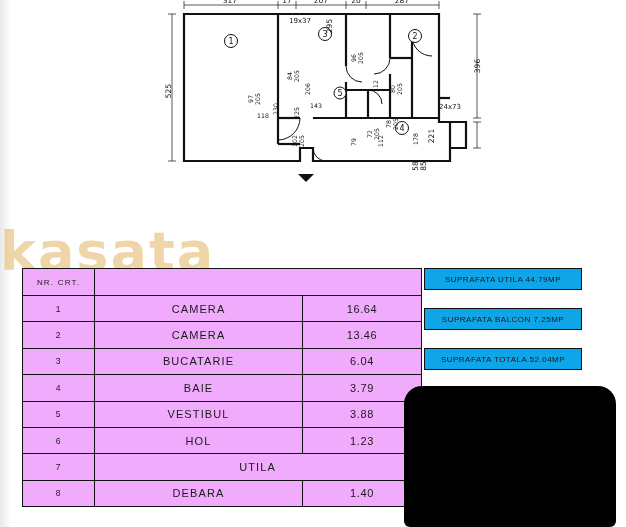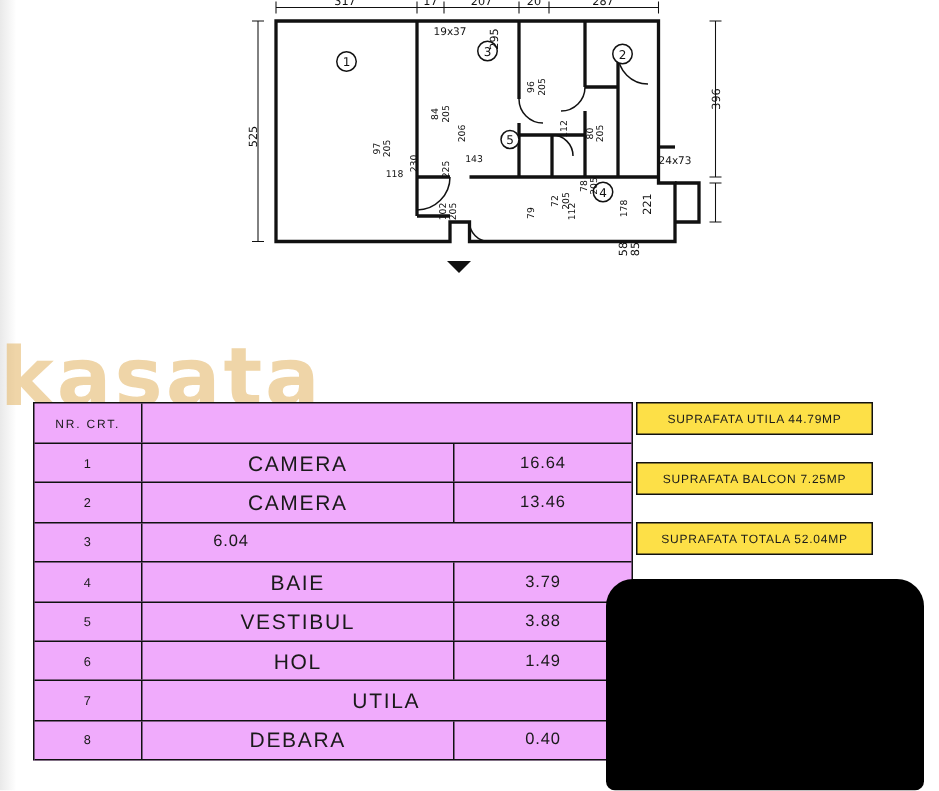--- a/index.html
+++ b/index.html
@@ -58,21 +58,21 @@
     width: 72px;
     border-right: 1.3px solid #111;
     display: flex; align-items: center; justify-content: center;
     font-size: 8.5px;
     letter-spacing: .6px;
   }
   .c-name {
     flex: 1;
     border-right: 1.3px solid #111;
     display: flex; align-items: center; justify-content: center;
-    font-size: 14px;
+    font-size: 11px;
     letter-spacing: 1.1px;
   }
   .c-area {
     width: 118px;
     display: flex; align-items: center; justify-content: center;
     font-size: 11px;
     letter-spacing: .6px;
   }
   .trow.head .c-nr,
   .trow.head .c-name,
@@ -84,21 +84,21 @@
     left: 424px; top: 268px;
     width: 158px;
   }
   .sbox {
     border: 1.3px solid #111;
     height: 22px;
     margin-bottom: 18px;
     display: flex; align-items: center; justify-content: center;
     font-size: 8px;
     letter-spacing: .5px;
-    background: #fde047;
+    background: #0ea5e9;
     white-space: nowrap;
   }
 
   
   .redaction {
     position: absolute;
     left: 404px; top: 386px;
     width: 212px; height: 141px;
     background: #000;
     border-radius: 18px 18px 6px 6px;
@@ -240,45 +240,46 @@
       <div class="c-name">CAMERA</div>
       <div class="c-area">16.64</div>
     </div>
     <div class="trow">
       <div class="c-nr">2</div>
       <div class="c-name">CAMERA</div>
       <div class="c-area">13.46</div>
     </div>
     <div class="trow">
       <div class="c-nr">3</div>
+      <div class="c-name">BUCATARIE</div>
       <div class="c-area">6.04</div>
     </div>
     <div class="trow">
       <div class="c-nr">4</div>
       <div class="c-name">BAIE</div>
       <div class="c-area">3.79</div>
     </div>
     <div class="trow">
       <div class="c-nr">5</div>
       <div class="c-name">VESTIBUL</div>
       <div class="c-area">3.88</div>
     </div>
     <div class="trow">
       <div class="c-nr">6</div>
       <div class="c-name">HOL</div>
-      <div class="c-area">1.49</div>
+      <div class="c-area">1.23</div>
     </div>
     <div class="trow">
       <div class="c-nr">7</div>
       <div class="c-name">UTILA</div>
     </div>
     <div class="trow">
       <div class="c-nr">8</div>
       <div class="c-name">DEBARA</div>
-      <div class="c-area">0.40</div>
+      <div class="c-area">1.40</div>
     </div>
   </div>
 
   <div class="summary">
     <div class="sbox">SUPRAFATA UTILA 44.79MP</div>
     <div class="sbox">SUPRAFATA BALCON 7.25MP</div>
     <div class="sbox">SUPRAFATA TOTALA 52.04MP</div>
   </div>
 
   <div class="redaction"></div>

